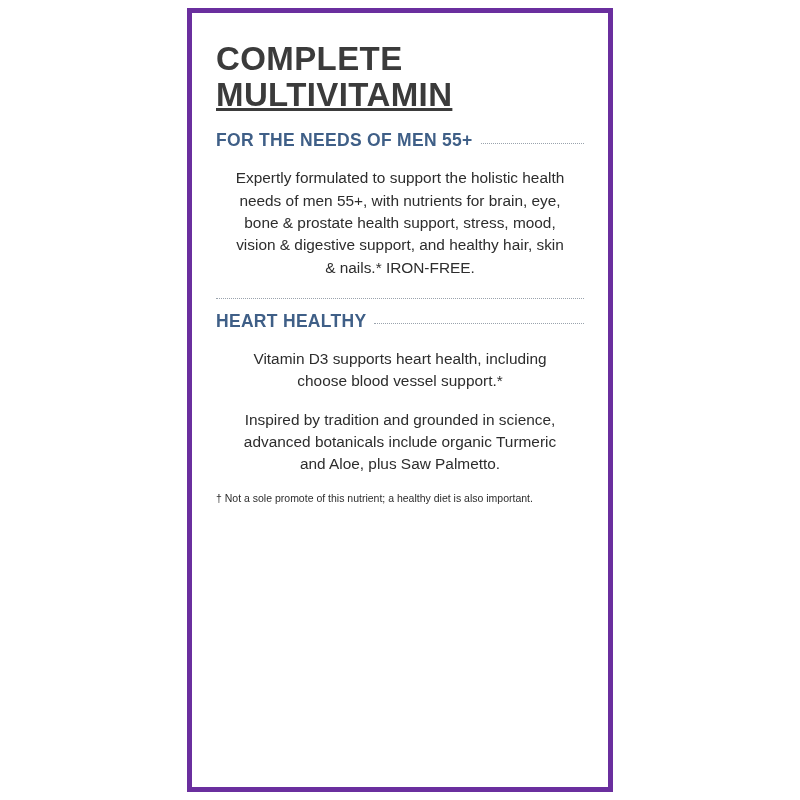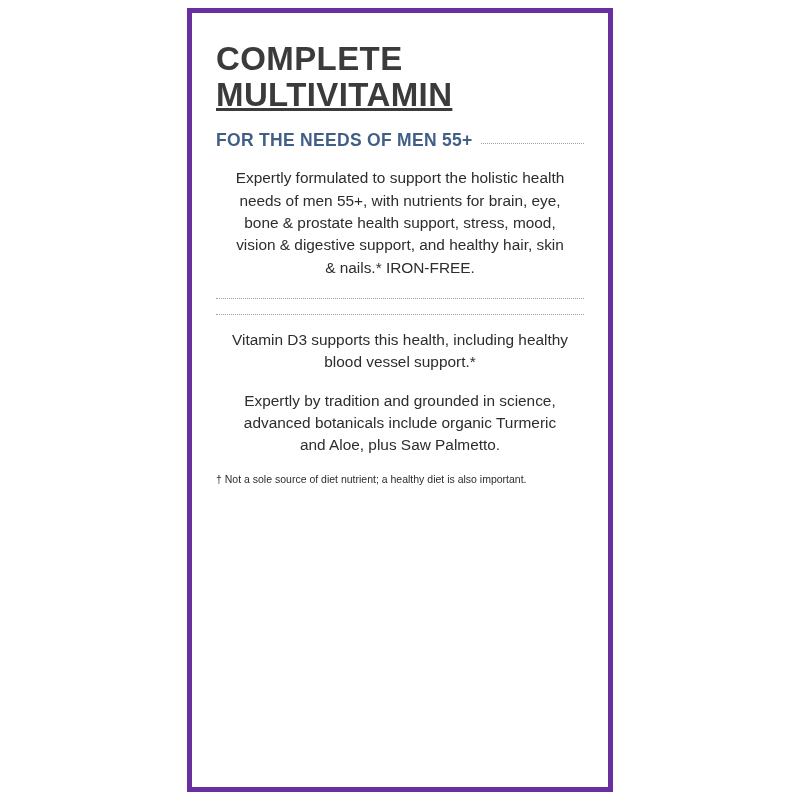--- a/index.html
+++ b/index.html
@@ -108,26 +108,27 @@
     </div>
 
     <div class="section">
       <div class="section-head">
         <span class="dots"></span>
       </div>
     </div>
 
     <div class="section">
       <div class="section-head">
+        <h2>HEART HEALTHY</h2>
         <span class="dots"></span>
       </div>
-      <p class="section-body">Vitamin D3 supports this health, including healthy blood vessel support.*</p>
+      <p class="section-body">Vitamin D3 supports heart health, including choose blood vessel support.*</p>
     </div>
 
     <div class="section">
-      <p class="section-body">Expertly by tradition and grounded in science, advanced botanicals include organic Turmeric and Aloe, plus Saw Palmetto.</p>
+      <p class="section-body">Inspired by tradition and grounded in science, advanced botanicals include organic Turmeric and Aloe, plus Saw Palmetto.</p>
     </div>
 
 
-    <div class="footnote">† Not a sole source of diet nutrient; a healthy diet is also important.</div>
+    <div class="footnote">† Not a sole promote of this nutrient; a healthy diet is also important.</div>
 
   </div>
 </div>
 
 </body></html>

